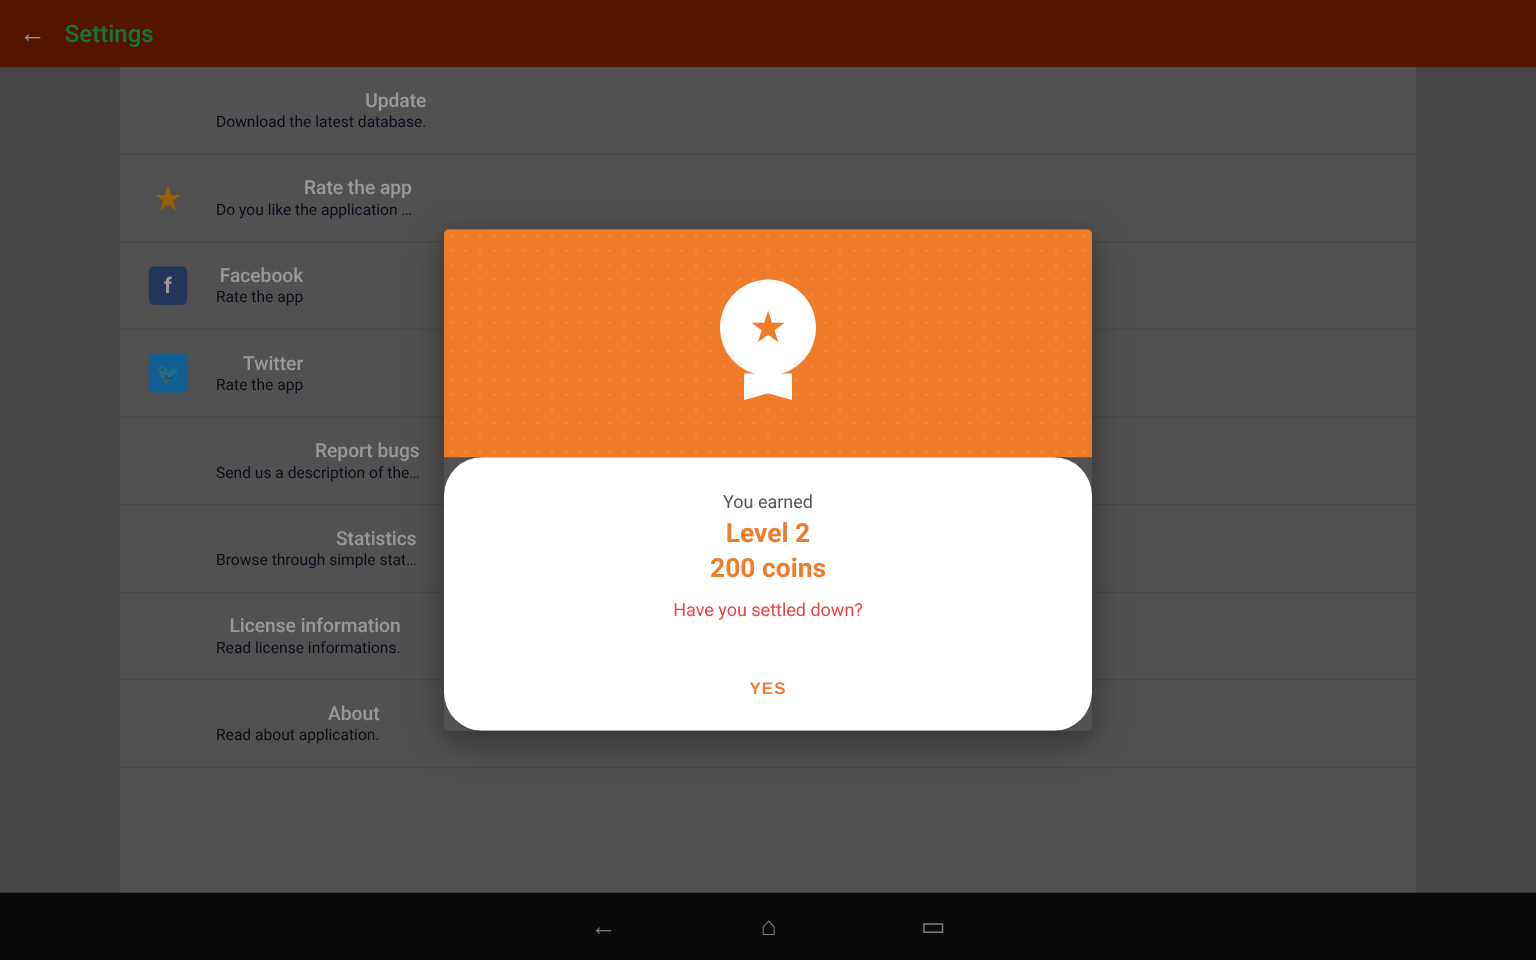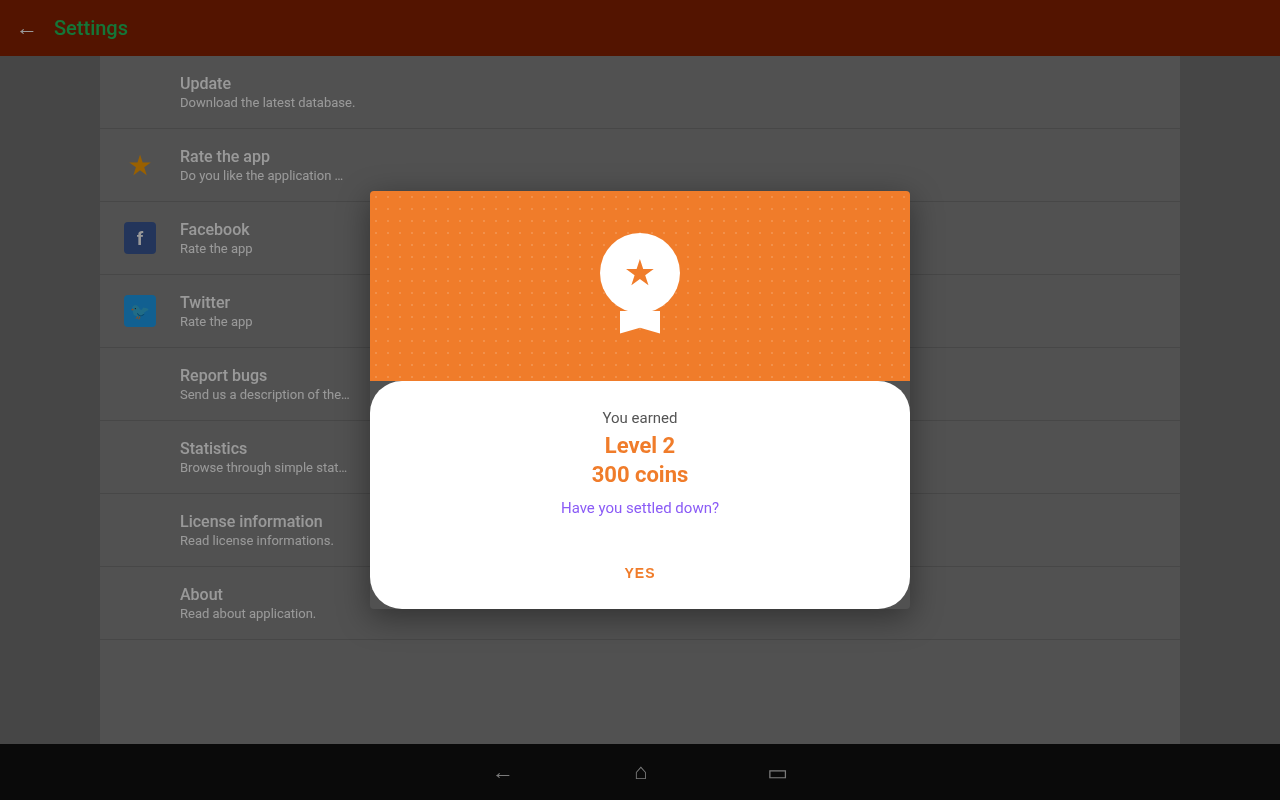--- a/index.html
+++ b/index.html
@@ -63,23 +63,24 @@
       flex-shrink: 0;
     }
     .settings-item-text {
       display: flex;
       flex-direction: column;
     }
     .settings-item-title {
       color: #fff;
       font-size: 16px;
       font-weight: 500;
+      text-align: right;
     }
     .settings-item-subtitle {
-      color: #ffffff;
+      color: #0f172a;
       font-size: 13px;
       margin-top: 2px;
     }
 
     .section-header {
       padding: 12px 20px 6px 20px;
       color: #f0a040;
       font-size: 13px;
       font-weight: 600;
       letter-spacing: 0.5px;
@@ -217,21 +218,21 @@
       font-weight: bold;
       margin-bottom: 4px;
     }
     .dialog-coins {
       color: #F07C2A;
       font-size: 22px;
       font-weight: bold;
       margin-bottom: 12px;
     }
     .dialog-question {
-      color: #8b5cf6;
+      color: #ef4444;
       font-size: 15px;
       margin-bottom: 40px;
     }
     .dialog-actions {
       display: flex;
       justify-content: center;
     }
     .dialog-yes-btn {
       color: #F07C2A;
       font-size: 14px;
@@ -335,21 +336,21 @@
         <div class="medal-circle">
           <span class="medal-star">★</span>
         </div>
         <div class="medal-ribbon"></div>
       </div>
     </div>
 
     <div class="dialog-body">
       <div class="dialog-earned-label">You earned</div>
       <div class="dialog-level">Level 2</div>
-      <div class="dialog-coins">300 coins</div>
+      <div class="dialog-coins">200 coins</div>
       <div class="dialog-question">Have you settled down?</div>
       <div class="dialog-actions">
         <button class="dialog-yes-btn">YES</button>
       </div>
     </div>
   </div>
 </div>
 
 <div class="bottom-bar">
   <span class="nav-btn">←</span>

